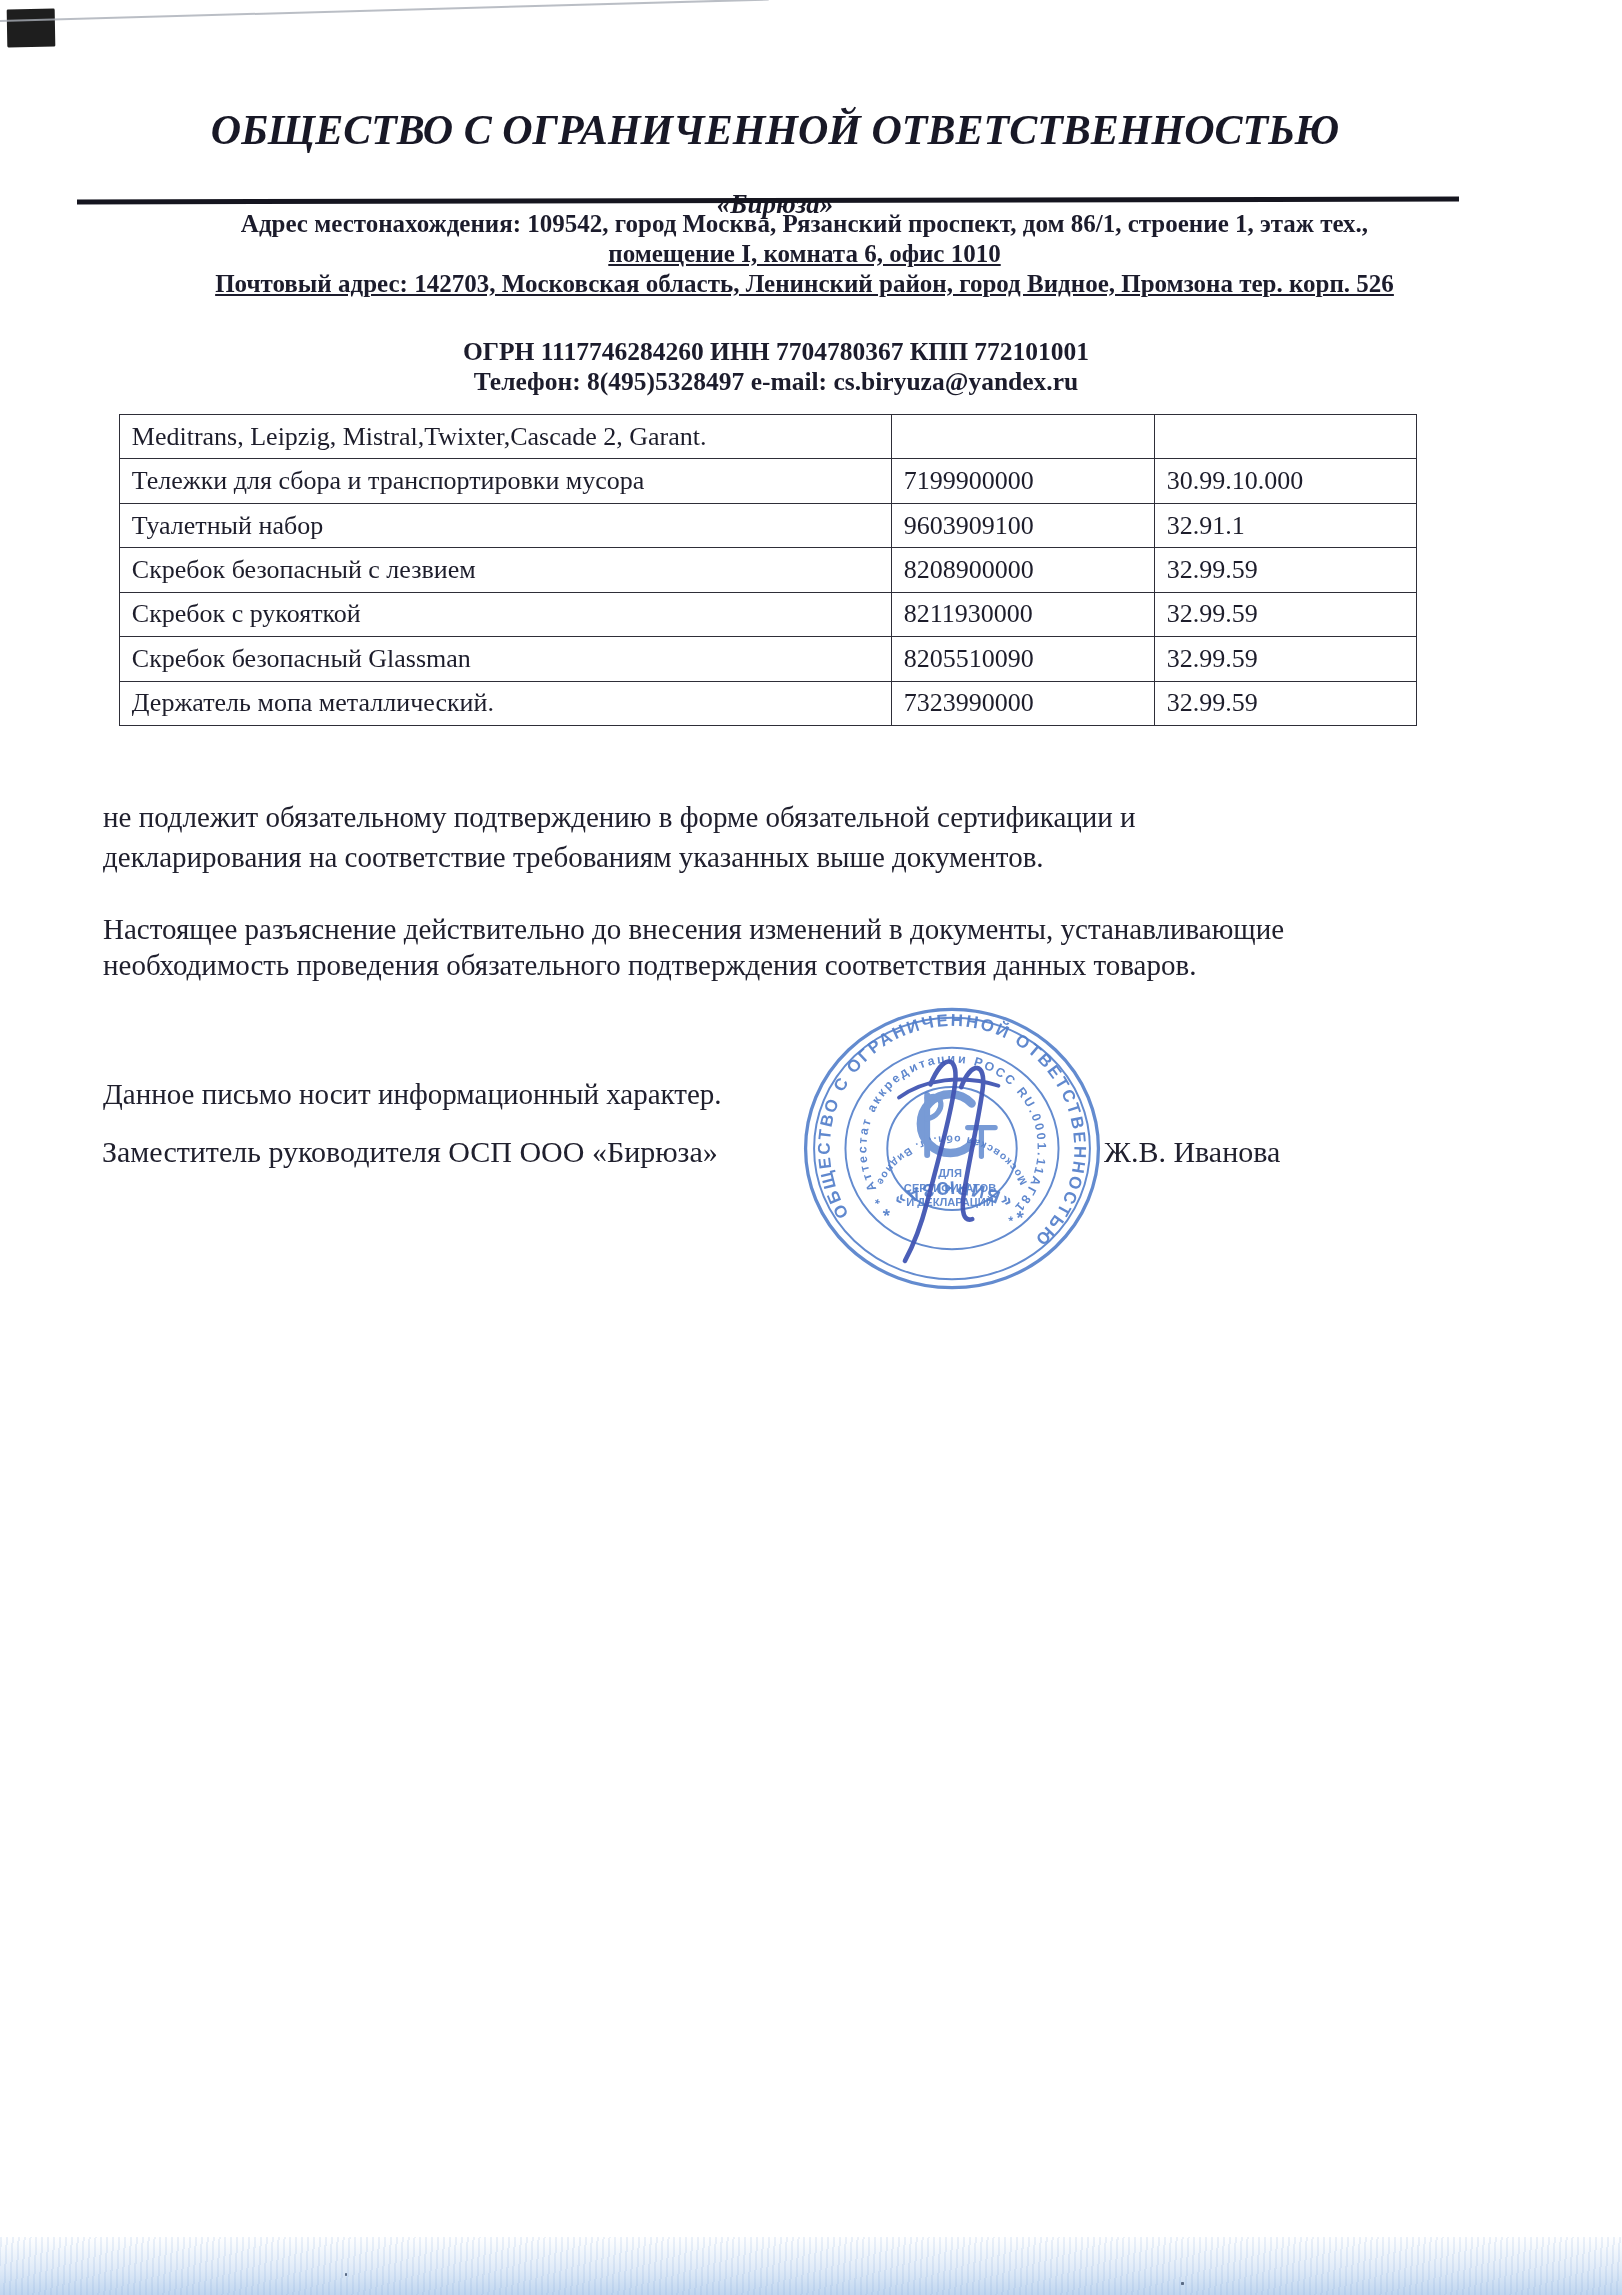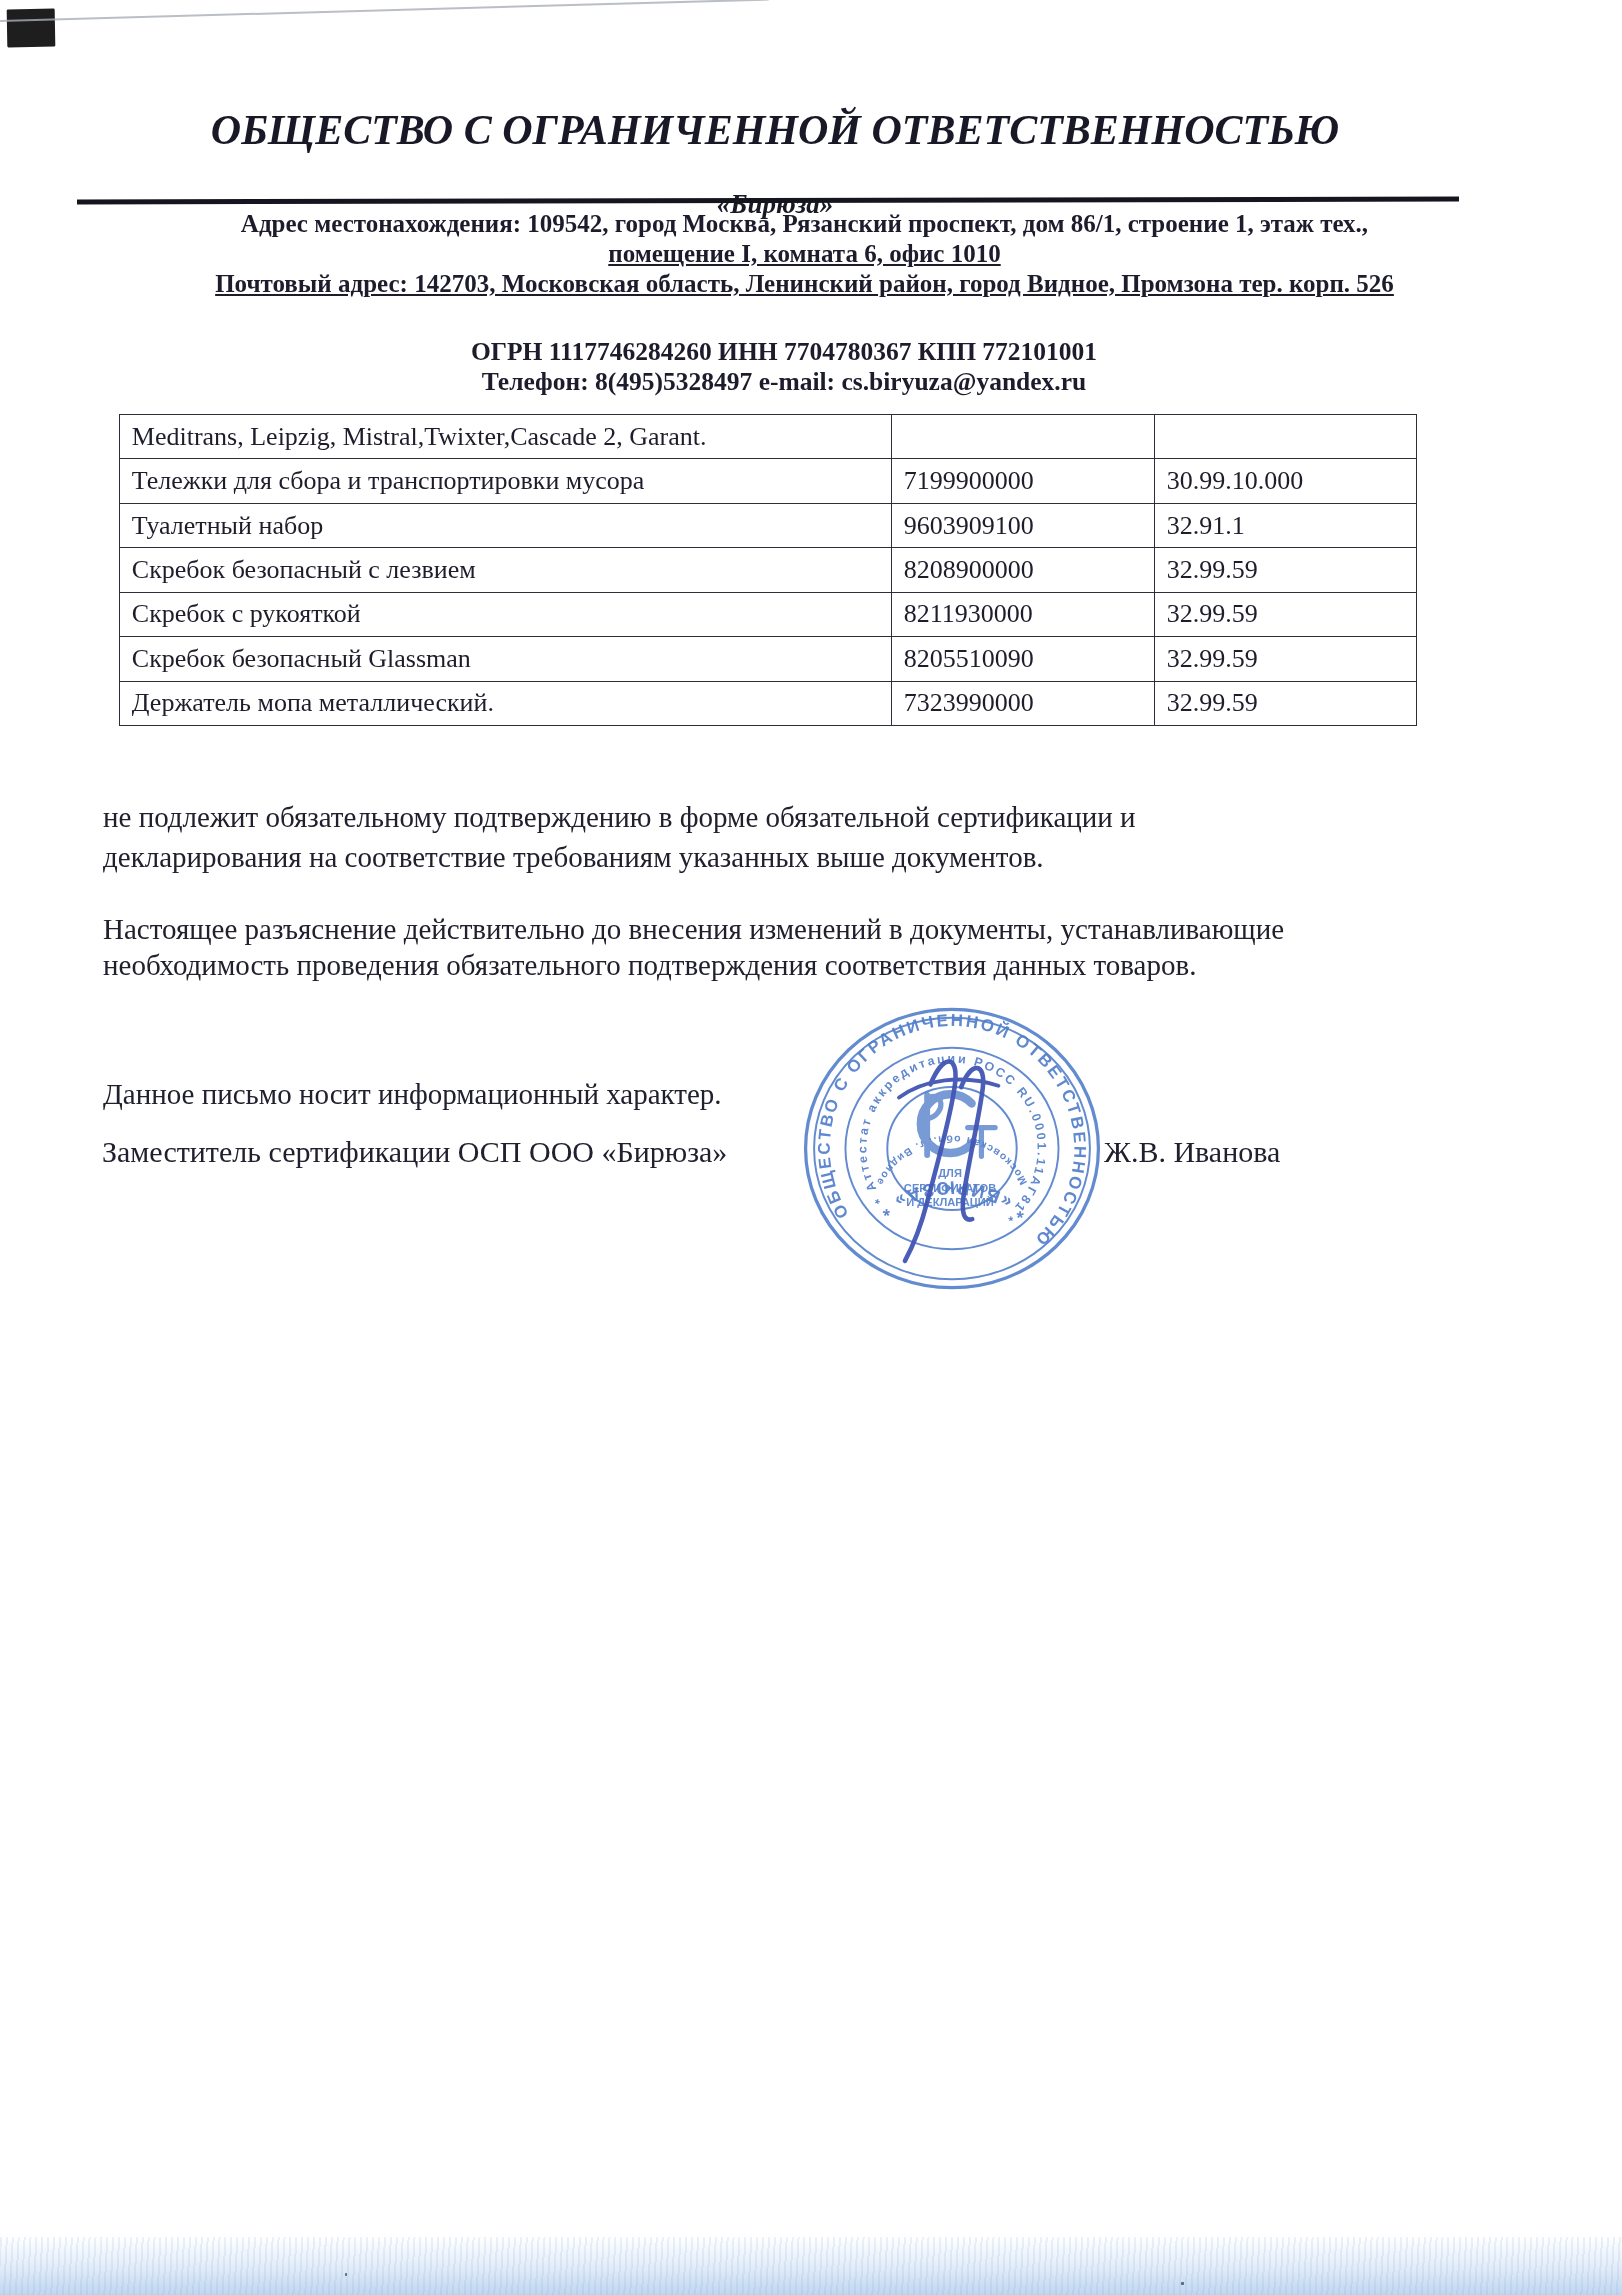--- a/index.html
+++ b/index.html
@@ -22,21 +22,21 @@
   .title-line{left:0;width:1550px;text-align:center;font-weight:bold;font-style:italic;
               color:#181826;line-height:1;}
   .title-1{top:109px;font-size:42px;letter-spacing:0px;}
   .title-2{top:157px;font-size:27px;margin-top:34px;}
   .head-rule{left:77px;top:198px;width:1382px;height:4.6px;background:#15151f;
              transform:rotate(-0.12deg);}
   .addr-line{left:0;width:1609px;text-align:center;font-weight:bold;font-size:25px;
              line-height:1;color:#1c1c2c;}
   .addr-1{top:211px;} .addr-2{top:241px;text-decoration:underline;} .addr-3{top:271px;text-decoration:underline;}
   .reg-line{left:0;width:1552px;text-align:center;font-weight:bold;font-size:25.5px;
-            line-height:1;color:#1c1c2c;padding-left:8px;}
+            line-height:1;color:#1c1c2c;}
   .reg-1{top:339px;} .reg-2{top:369px;}
 
   
   .goods-table{left:119px;top:414px;width:1297px;height:312px;border-collapse:collapse;
                table-layout:fixed;font-size:26px;color:#1d1d2b;}
   .goods-table td{border:1.3px solid #2e2e38;padding:0 5.2px 0 11.8px;vertical-align:middle;
                   white-space:nowrap;overflow:hidden;line-height:1;}
   .goods-table{border:1px solid #0c4a6e;}
   .goods-table tr{height:39px;}
   .col-name{width:772px;} .col-code{width:263px;} .col-okp{width:262px;}
@@ -114,21 +114,21 @@
     </tr>
   </tbody>
 </table>
 
 <div class="abs para-line p1a">не подлежит обязательному подтверждению в форме обязательной сертификации и</div>
 <div class="abs para-line p1b">декларирования на соответствие требованиям указанных выше документов.</div>
 <div class="abs para-line p2a">Настоящее разъяснение действительно до внесения изменений в документы, устанавливающие</div>
 <div class="abs para-line p2b">необходимость проведения обязательного подтверждения соответствия данных товаров.</div>
 <div class="abs para-line p3a">Данное письмо носит информационный характер.</div>
 
-<div class="abs sig-label">Заместитель сертификации ОСП ООО «Бирюза»</div>
+<div class="abs sig-label">Заместитель руководителя ОСП ООО «Бирюза»</div>
 <div class="abs sig-name">Ж.В. Иванова</div>
 
 <svg class="abs stamp" viewBox="0 0 458 436" xmlns="http://www.w3.org/2000/svg">
   <g stroke="#4b79c8" fill="none" opacity="0.9">
     <ellipse cx="229" cy="218" rx="224" ry="213" stroke-width="5"></ellipse>
     <ellipse cx="229" cy="218" rx="211" ry="200" stroke-width="3"></ellipse>
     <ellipse cx="229" cy="218" rx="163" ry="154" stroke-width="3"></ellipse>
     <ellipse cx="229" cy="218" rx="99" ry="94" stroke-width="3"></ellipse>
   </g>
   <defs>

